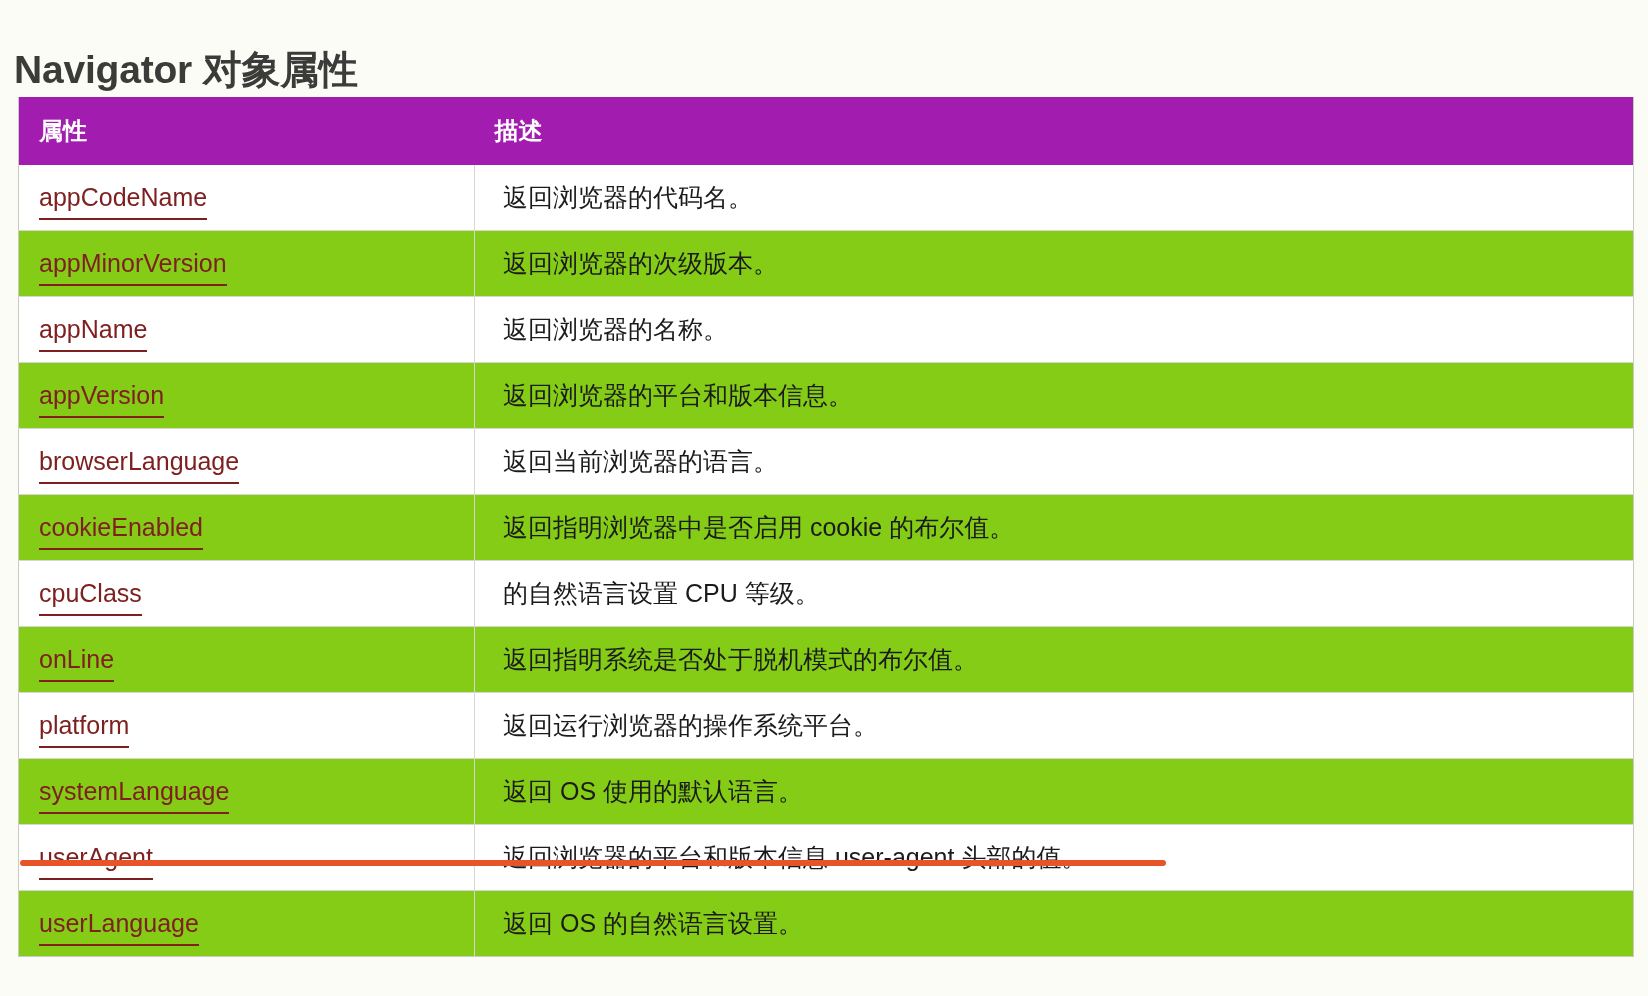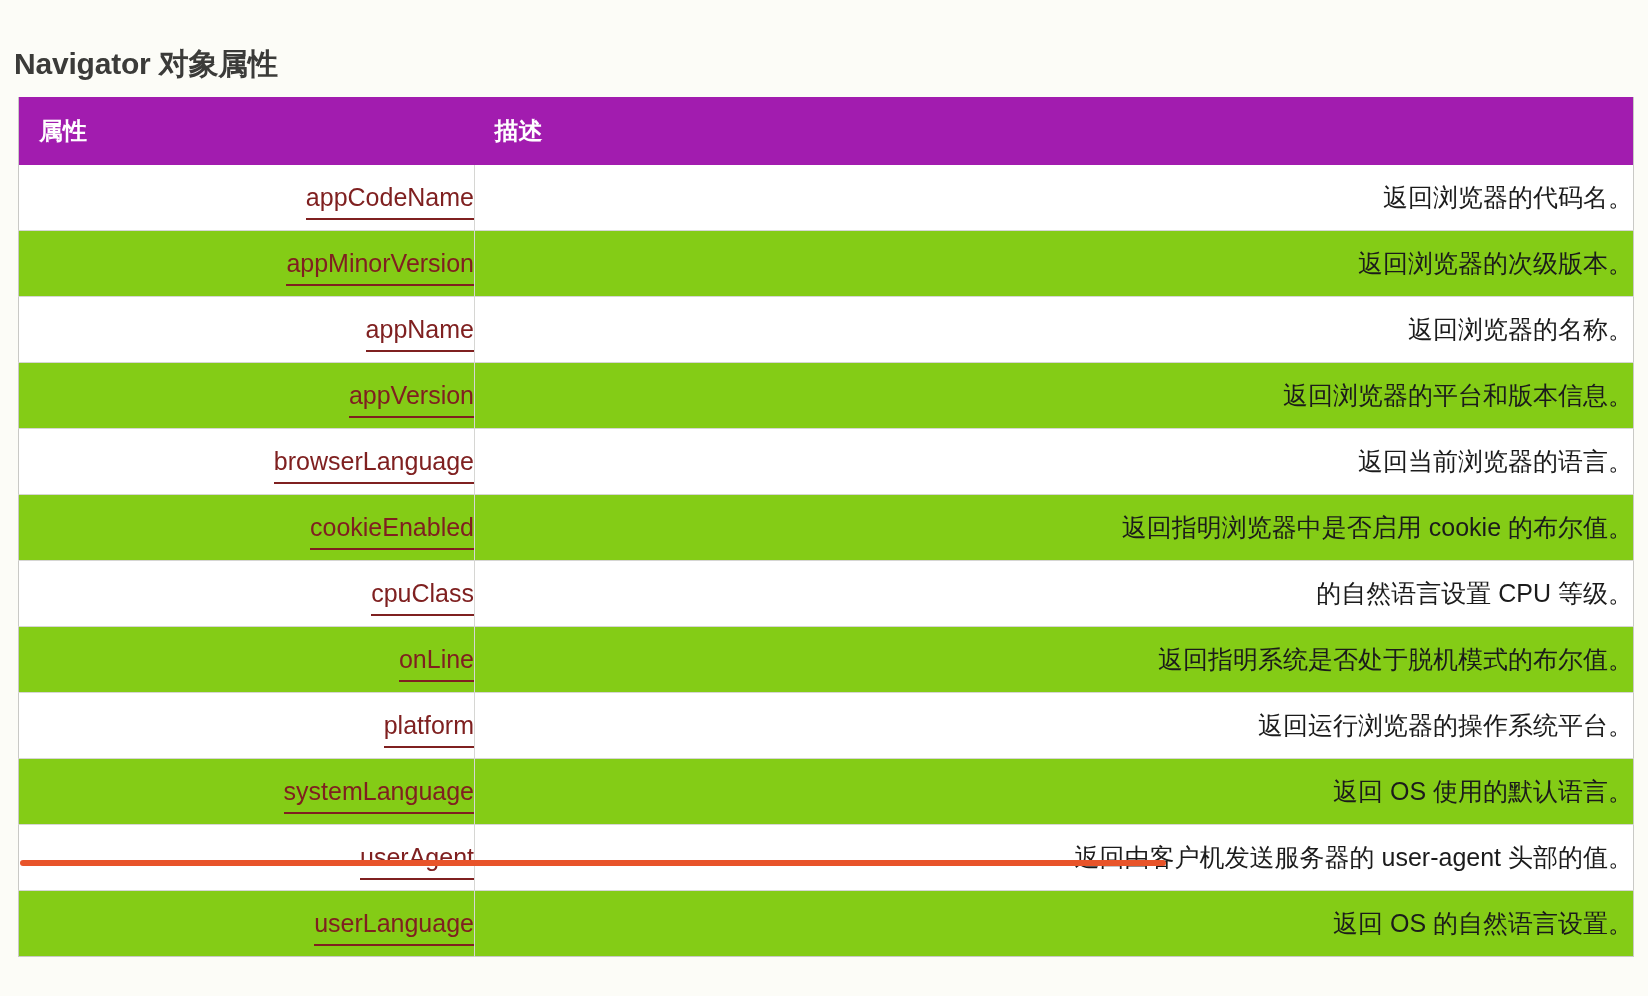--- a/index.html
+++ b/index.html
@@ -20,21 +20,21 @@
     width: 1648px;
     height: 996px;
     box-sizing: border-box;
     padding: 0;
   }
 
   .page-title {
     position: absolute;
     left: 14px;
     top: 22px;
-    font-size: 30px;
+    font-size: 39px;
     line-height: 44px;
     font-weight: bold;
     color: #3b3b39;
     letter-spacing: -0.2px;
     white-space: nowrap;
   }
 
   .table-wrap {
     position: absolute;
     left: 18px;
@@ -69,21 +69,20 @@
   table.props tbody td {
     font-size: 25px;
     color: #1b1b1b;
     padding: 17px 0 18px 20px;
     vertical-align: middle;
     border-top: 1px solid #d6d6d3;
     border-right: 1px solid #d6d6d3;
     height: 28px;
     line-height: 30px;
     background: transparent;
-    text-align: right;
   }
   table.props tbody td:last-child {
     border-right: none;
     padding-left: 28px;
   }
 
   table.props tbody tr.odd  { background: #ffffff; }
   table.props tbody tr.even { background: #84cc16; }
 
   table.props tbody tr:first-child td { border-top: none; }
@@ -172,21 +171,21 @@
           <tr class="odd">
             <td><a class="prop-link" href="#">platform</a></td>
             <td><span class="desc-text">返回运行浏览器的操作系统平台。</span></td>
           </tr>
           <tr class="even">
             <td><a class="prop-link" href="#">systemLanguage</a></td>
             <td><span class="desc-text">返回 OS 使用的默认语言。</span></td>
           </tr>
           <tr class="odd">
             <td><a class="prop-link" href="#">userAgent</a></td>
-            <td><span class="desc-text">返回由客户机发送服务器的 user-agent 头部的值。</span></td>
+            <td><span class="desc-text">返回浏览器的平台和版本信息 user-agent 头部的值。</span></td>
           </tr>
           <tr class="even">
             <td><a class="prop-link" href="#">userLanguage</a></td>
             <td><span class="desc-text">返回 OS 的自然语言设置。</span></td>
           </tr>
         </tbody>
     </table>
   </div>
 
   <div class="annotation-line"></div>

